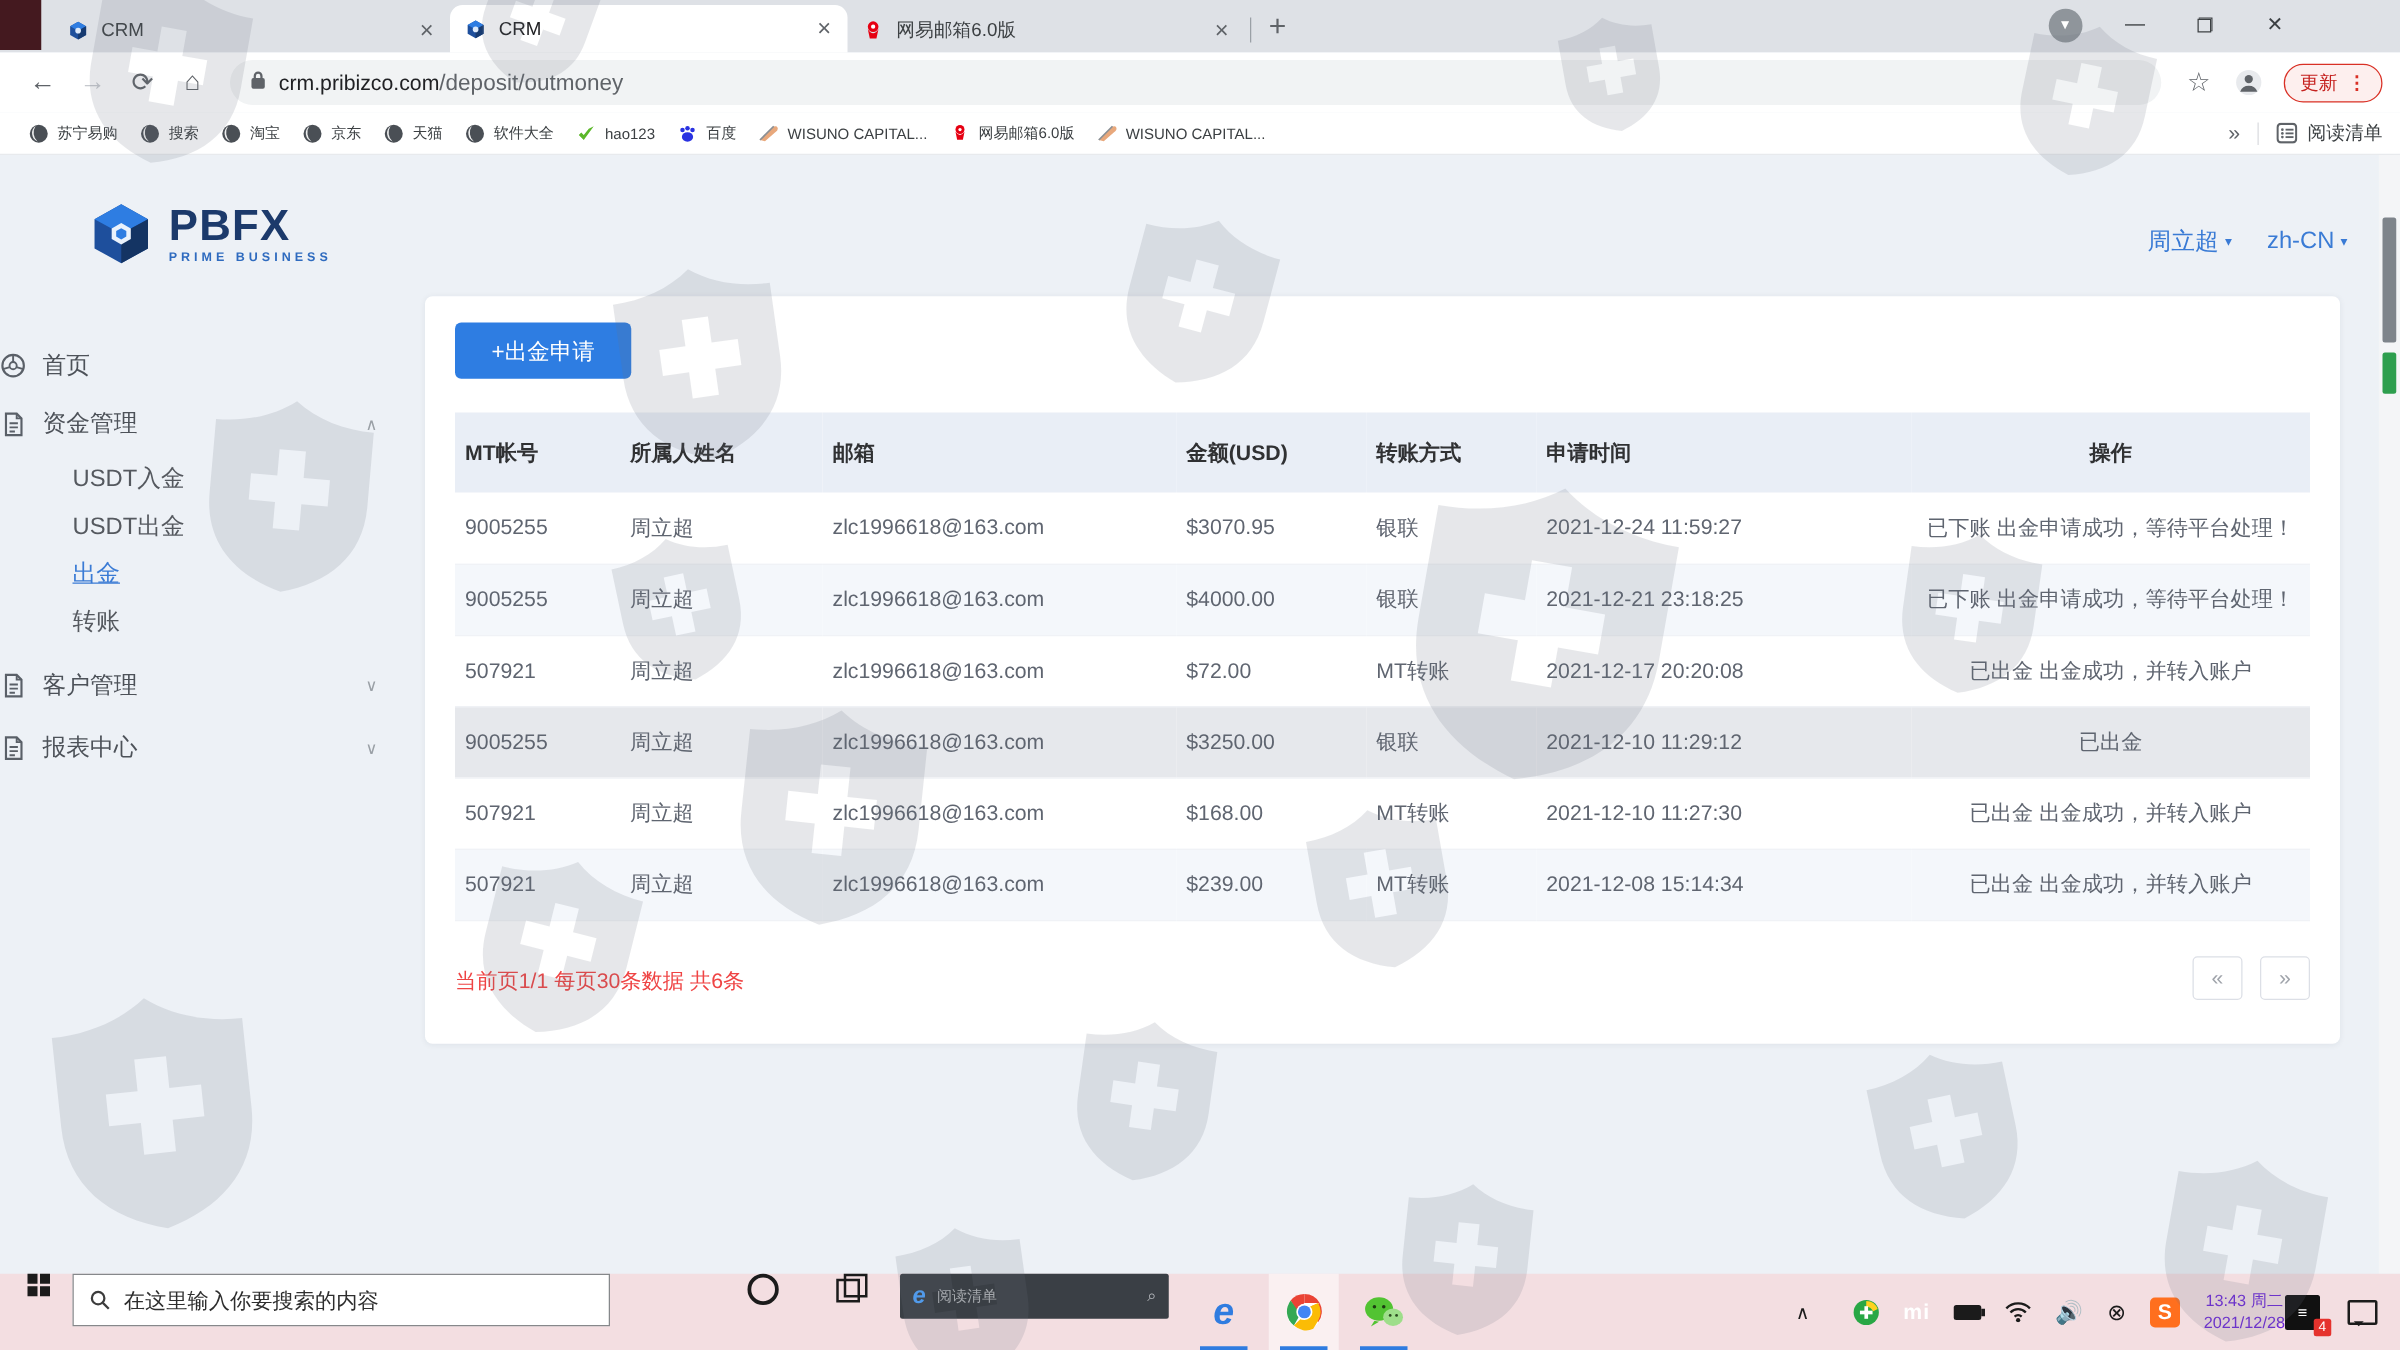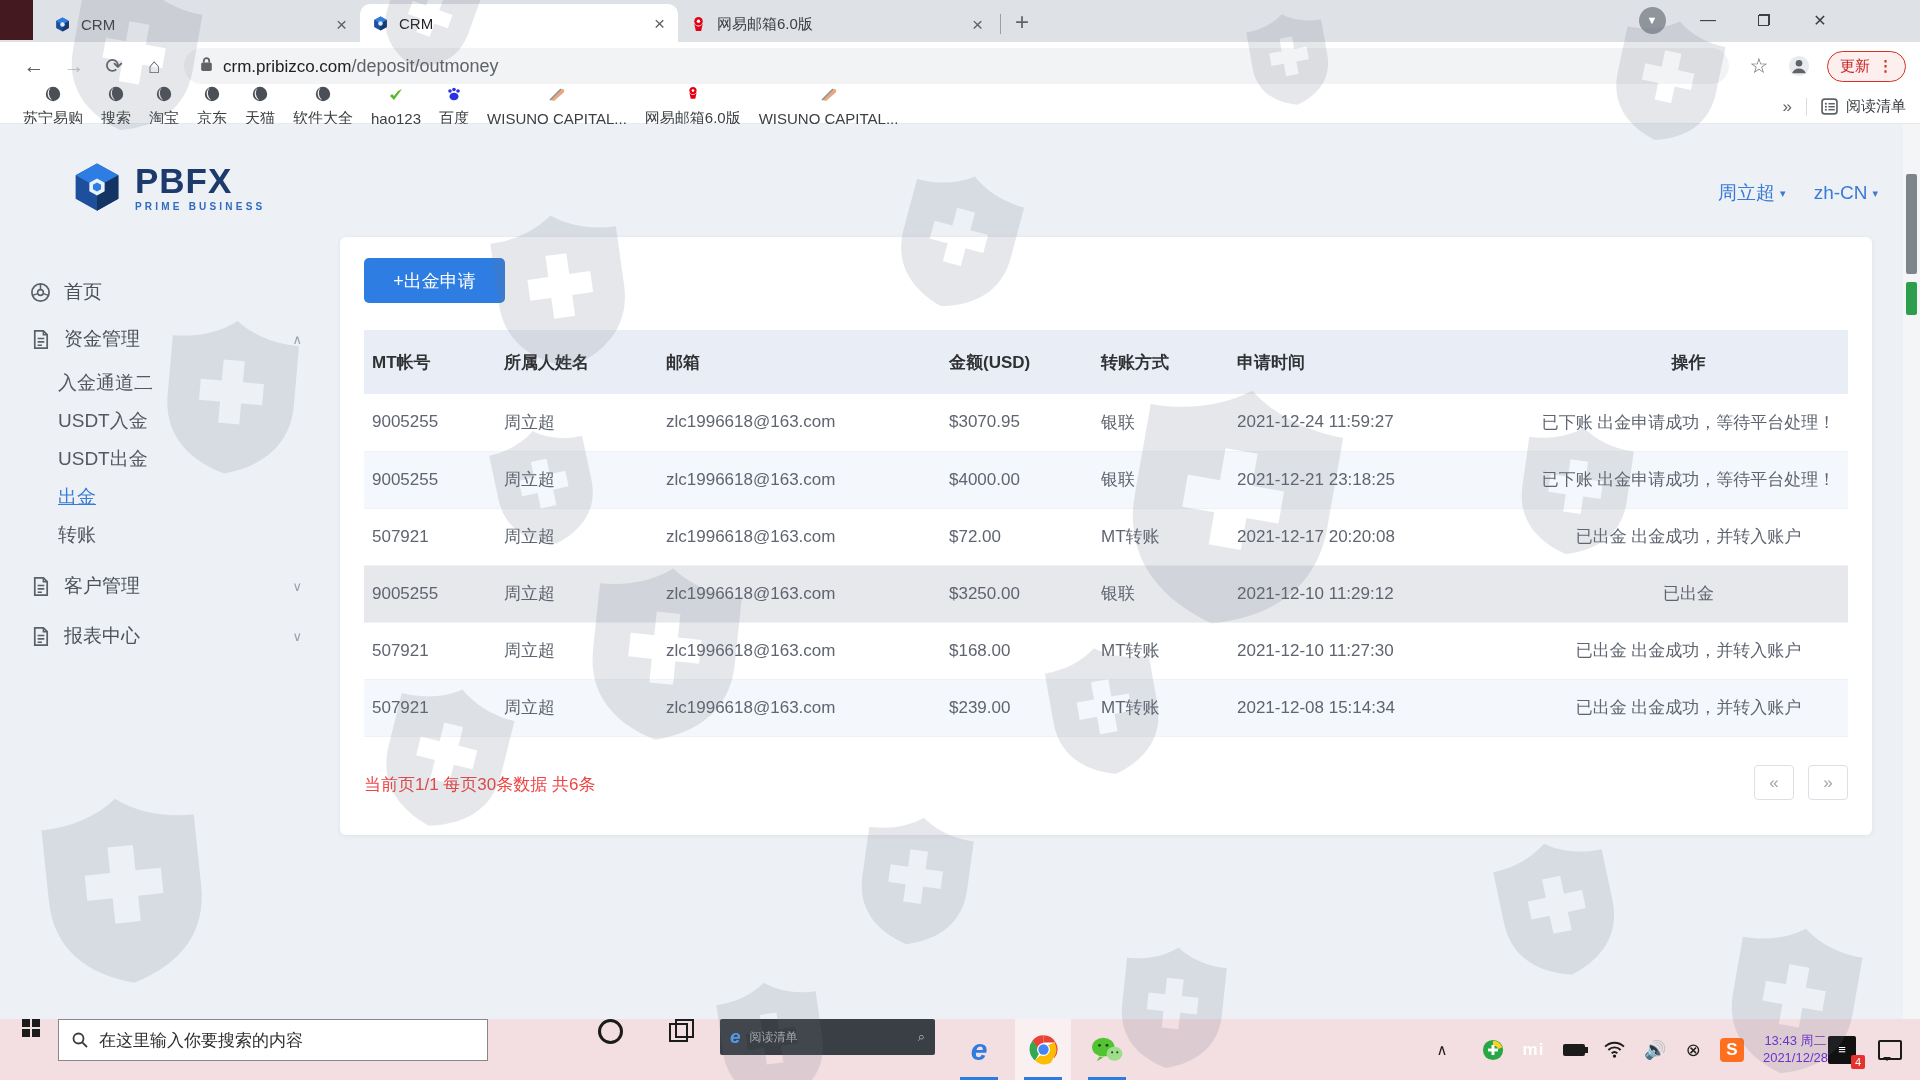--- a/index.html
+++ b/index.html
@@ -34,21 +34,21 @@
   .url-pill { flex:1; height:36px; margin:0 10px; background:#f1f3f4; border-radius:18px;
               display:flex; align-items:center; padding:0 16px; gap:10px; }
   .url-host { font-size:17px; color:#202124; }
   .url-path { font-size:18px; color:#5f6368; }
   .update-pill { display:flex; align-items:center; gap:8px; border:1.5px solid #d93025; background:#fdefee;
                  color:#c5221f; border-radius:17px; padding:5px 12px; font-size:15px; margin-left:8px; }
   .update-dots { color:#d93025; font-size:15px; font-weight:bold; letter-spacing:0; }
 
   .bookmarksbar { position:absolute; top:90px; left:0; width:1920px; height:34px; background:#fff;
                   display:flex; align-items:center; padding:0 14px; border-bottom:1px solid #e8eaed; }
-  .bm { display:flex; align-items:center; gap:7px; padding:0 9px; font-size:15px; color:#3c4043; white-space:nowrap;flex-direction:column; }
+  .bm { display:flex; align-items:center; gap:7px; padding:0 9px; font-size:12px; color:#3c4043; white-space:nowrap; }
   .bm-ic { width:16px; height:16px; display:inline-flex; }
   .bm-right { margin-left:auto; display:flex; align-items:center; gap:14px; }
   .bm-overflow { font-size:17px; color:#5f6368; }
   .bm-divider { width:1px; height:18px; background:#dadce0; }
   .readlist { display:flex; align-items:center; gap:8px; font-size:15px; color:#3c4043; }
 
   
   .page { position:absolute; top:124px; left:0; width:1920px; height:895px; background:#edf1f6; }
   .scrollbar { position:absolute; right:0; top:0; width:17px; height:895px; background:#f4f5f7; }
   .scroll-thumb { position:absolute; left:3px; top:50px; width:11px; height:100px; background:#7e848b; border-radius:2px; }
@@ -57,21 +57,21 @@
   .logo { position:absolute; left:70px; top:36px; display:flex; align-items:center; gap:11px; }
   .logo-texts { display:flex; flex-direction:column; }
   .logo-name { font-size:35px; font-weight:bold; color:#1c3a6b; letter-spacing:1px; line-height:1; }
   .logo-sub { font-size:10px; font-weight:bold; color:#2f6bbf; letter-spacing:3.2px; margin-top:3px; }
 
   .user-menu { position:absolute; right:42px; top:56px; display:flex; gap:28px; font-size:19px; color:#3a7bd5; }
   .um-item { display:flex; align-items:center; gap:5px; }
   .um-caret { font-size:11px; }
 
   .sidebar { position:absolute; left:0; top:146px; width:330px; }
-  .sb-top { height:50px; display:flex; align-items:center; gap:13px; padding-left:30px; font-size:19px; color:#4d5259; position:relative; }
+  .sb-top { height:50px; display:flex; align-items:center; gap:13px; font-size:19px; color:#4d5259; position:relative; }
   .sb-top.first { height:44px; }
   .sb-sub { height:38px; display:flex; align-items:center; padding-left:58px; font-size:19px; color:#55595f; }
   .sb-sub.active { color:#3a7bd5; text-decoration:underline; }
   .sb-chevron { position:absolute; right:28px; color:#9aa0a6; font-size:13px; }
   .sb-gap { height:7px; }
   .sb-icon { width:21px; height:21px; display:inline-flex; }
 
   .card { position:absolute; left:340px; top:113px; width:1532px; height:598px; background:#fff;
           border-radius:6px; box-shadow:0 1px 5px rgba(30,40,60,.07); }
   .btn-apply { position:absolute; left:24px; top:21px; width:141px; height:45px; background:#2e7de2; color:#fff;
@@ -375,21 +375,20 @@
         <span class="sb-icon">
           <svg viewBox="0 0 22 22">
             <path d="M5 2 h9 l4 4 v14 H5 Z" fill="none" stroke="#5a6068" stroke-width="1.8"></path>
             <path d="M14 2 v4 h4" fill="none" stroke="#5a6068" stroke-width="1.6"></path>
             <path d="M8 10 h7 M8 13.5 h7 M8 17 h4.5" stroke="#5a6068" stroke-width="1.6"></path>
           </svg>
         </span>
         <span>资金管理</span>
         <span class="sb-chevron">∧</span>
       </div>
-      <div class="sb-sub">入金通道二</div>
       <div class="sb-sub">USDT入金</div>
       <div class="sb-sub">USDT出金</div>
       <div class="sb-sub active">出金</div>
       <div class="sb-sub">转账</div>
       <div class="sb-gap"></div>
       <div class="sb-top">
         <span class="sb-icon">
           <svg viewBox="0 0 22 22">
             <path d="M5 2 h9 l4 4 v14 H5 Z" fill="none" stroke="#5a6068" stroke-width="1.8"></path>
             <path d="M14 2 v4 h4" fill="none" stroke="#5a6068" stroke-width="1.6"></path>

